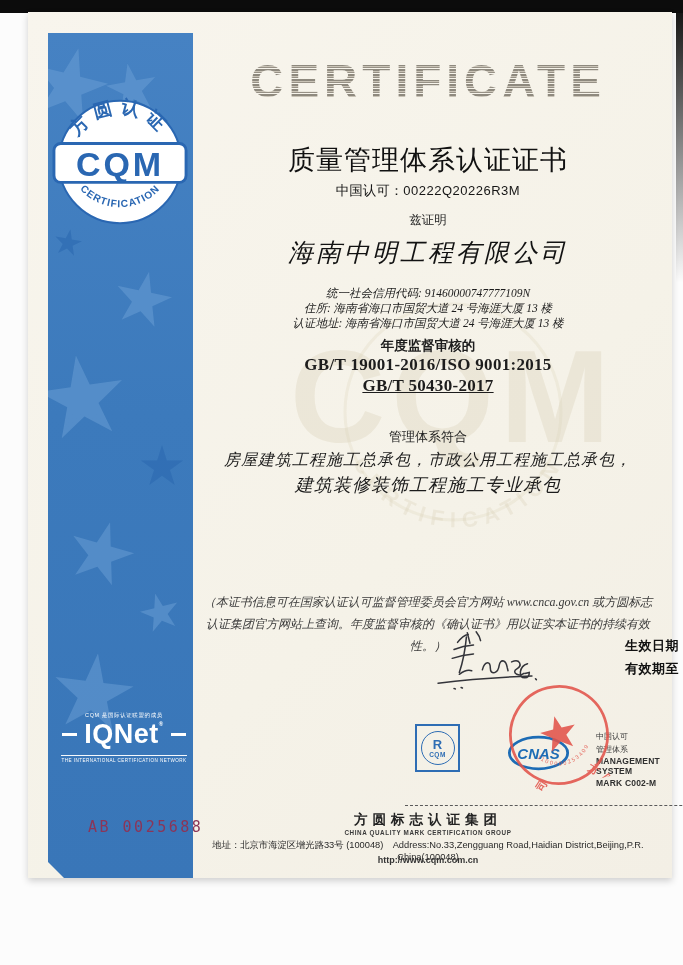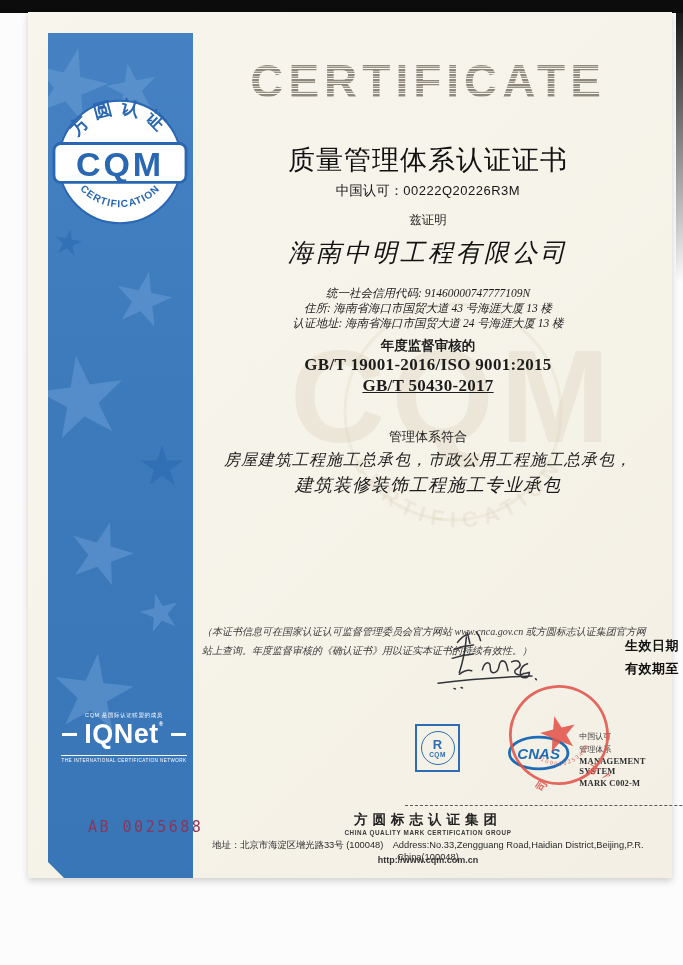--- a/index.html
+++ b/index.html
@@ -61,39 +61,39 @@
   .kai { font-style:italic; color:#1c1c1c; }
   .credit { top:274px; font-size:11.5px; }
   .addr1 { top:289px; font-size:11.5px; }
   .addr2 { top:304px; font-size:11.5px; }
   .compliance { top:325px; font-size:13.5px; font-weight:bold; }
   .std1 { top:343px; font-size:17px; font-weight:bold; letter-spacing:.3px; }
   .std2 { top:364px; font-size:17px; font-weight:bold; letter-spacing:.3px;text-decoration:underline; }
   .scope-h { top:416px; font-size:13px; }
   .scope1 { top:438px; font-size:16px; letter-spacing:1px; }
   .scope2 { top:461px; font-size:18px; letter-spacing:1px; }
-  .fineprint { position:absolute; top:611px; left:7px; width:452px; text-align:left;
-    font-size:10px; line-height:1.85; color:#3a3a3a; }
+  .fineprint { position:absolute; top:579px; left:7px; width:452px; text-align:center;
+    font-size:12px; line-height:1.85; color:#3a3a3a; }
   .signature { position:absolute; left:230px; top:618px; width:120px; height:62px; }
   .dates { position:absolute; left:430px; top:625px; font-size:13px; font-weight:bold; color:#111; }
   .dates .row { display:flex; margin-bottom:5px; white-space:nowrap; }
   .dates .lbl { letter-spacing:.5px; }
   
   .stamp { position:absolute; left:479px; top:671px; width:104px; height:104px;
     transform:rotate(-14deg); opacity:.88; pointer-events:none; }
   
   .rcqm { position:absolute; left:220px; top:712px; width:45px; height:48px;
     border:2px solid #2e6db4; display:flex; align-items:center; justify-content:center; }
   .rcqm-circle { width:34px; height:34px; border:1.8px solid #2e6db4; border-radius:50%;
     display:flex; flex-direction:column; align-items:center; justify-content:center;
     color:#2e6db4; font-family:"Liberation Sans","DejaVu Sans",sans-serif; }
   .rcqm-r { font-size:13px; font-weight:bold; line-height:1; }
   .rcqm-cqm { font-size:6.5px; font-weight:bold; letter-spacing:.5px; }
   .cnas-wrap { position:absolute; left:312px; top:718px; display:flex; align-items:flex-start; }
-  .cnas-text { margin-left:9px; font-family:Liberation Serif, serif; color:#3c3c3c; padding-top:1px; }
+  .cnas-text { margin-left:26px; font-family:Liberation Sans, sans-serif; color:#3c3c3c; padding-top:1px; }
   .cnas-text .t1,.cnas-text .t2 { font-size:8px; margin-bottom:1.5px; }
   .cnas-text .t3,.cnas-text .t4 { font-size:8.5px; font-weight:bold; color:#2f2f2f; margin-bottom:1.5px; letter-spacing:.2px; }
   .dashline { position:absolute; left:210px; top:793px; width:372px; border-top:1.6px dashed #5a5a5a; }
   .group-cn { top:799px; font-size:13.5px; font-weight:bold; letter-spacing:5px; color:#222; }
   .group-en { top:817px; font-family:"Liberation Sans","DejaVu Sans",sans-serif; font-size:6.3px; font-weight:bold; letter-spacing:.6px; color:#3a3a3a; }
   .footer-addr { top:827px; font-family:"Liberation Sans","DejaVu Sans",sans-serif; font-size:9.3px; color:#2a2a2a; }
   .website { top:843px; font-family:"Liberation Sans","DejaVu Sans",sans-serif; font-size:9px; font-weight:bold; color:#333; }
 </style>
 </head>
 <body>
@@ -157,21 +157,21 @@
     <div class="cline title">质量管理体系认证证书</div>
 
     <div class="cline certno">
       <span>中国认可：</span><b>00222Q20226R3M</b>
     </div>
 
     <div class="cline certify">兹证明</div>
     <div class="cline company">海南中明工程有限公司</div>
 
     <div class="cline credit kai">统一社会信用代码: 91460000747777109N</div>
-    <div class="cline addr1 kai">住所: 海南省海口市国贸大道 43 号海涯大厦 13 楼</div>
+    <div class="cline addr1 kai">住所: 海南省海口市国贸大道 24 号海涯大厦 13 楼</div>
     <div class="cline addr2 kai">认证地址: 海南省海口市国贸大道 24 号海涯大厦 13 楼</div>
 
     <div class="cline compliance">年度监督审核的</div>
     <div class="cline std1">GB/T 19001-2016/ISO 9001:2015</div>
     <div class="cline std2">GB/T 50430-2017</div>
 
     <div class="cline scope-h">管理体系符合</div>
     <div class="cline scope1 kai">房屋建筑工程施工总承包，市政公用工程施工总承包，</div>
     <div class="cline scope2 kai">建筑装修装饰工程施工专业承包</div>
 

